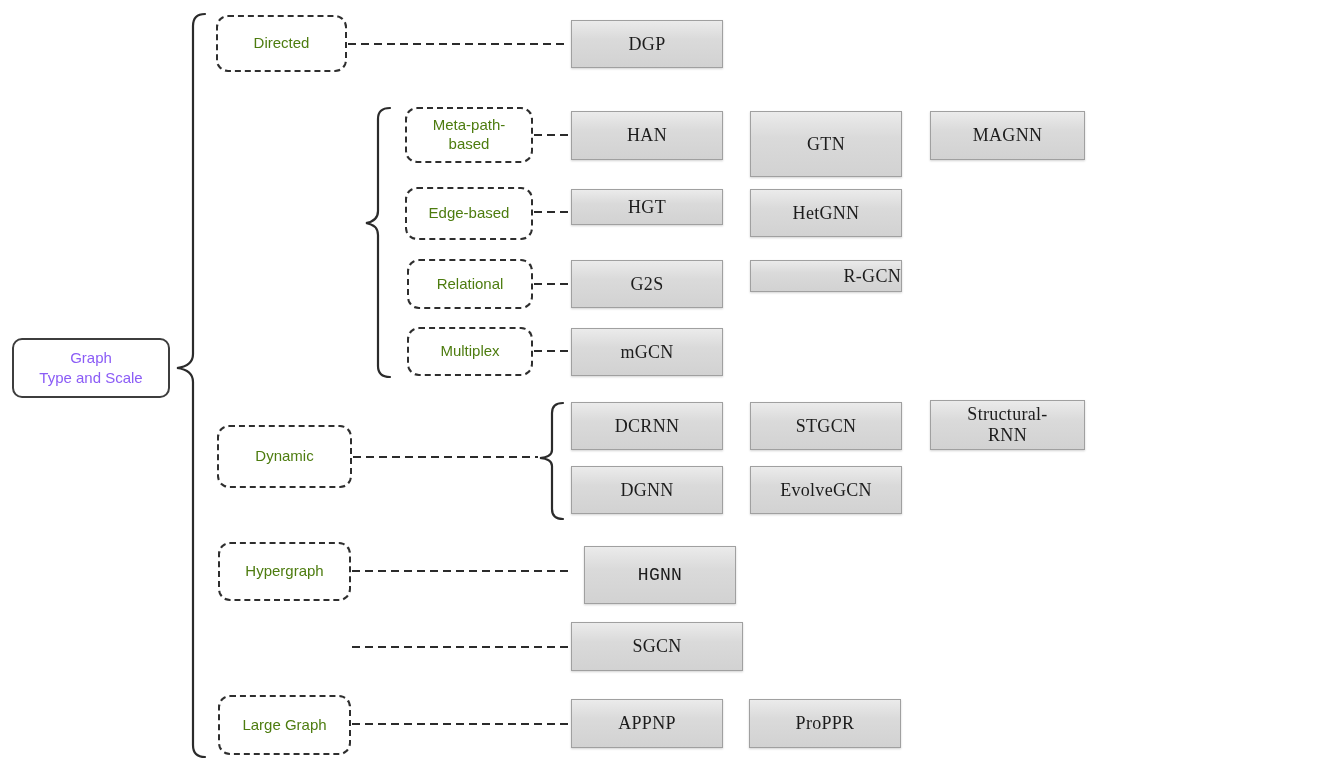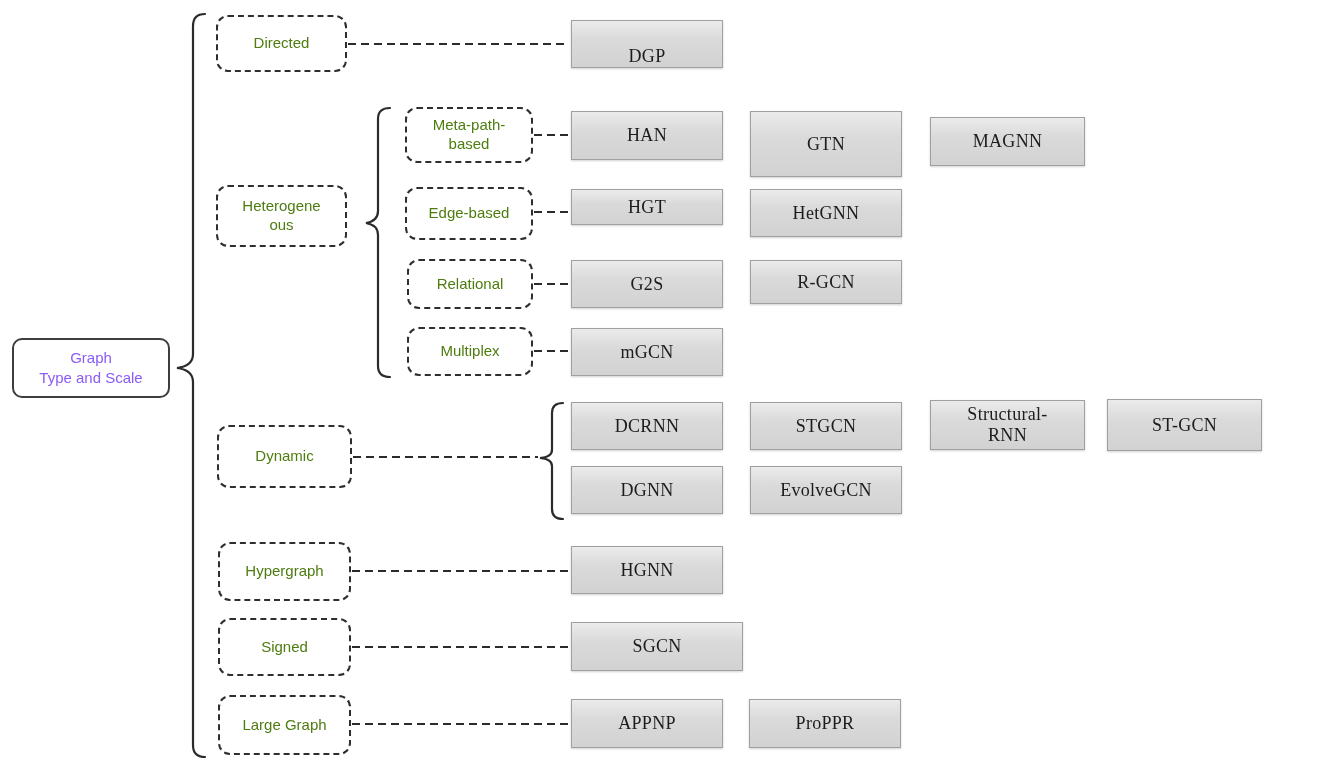--- a/index.html
+++ b/index.html
@@ -78,104 +78,94 @@
   </svg>
 
   <div class="node rootbox" style="left:12px; top:338px; width:158px; height:60px;">
     <span class="lbl">Graph
 Type and Scale</span>
   </div>
 
   <div class="node dbox" style="left:216px; top:15px; width:131px; height:57px;">
     <span class="lbl">Directed</span>
   </div>
-  <div class="node dbox" style="left:216px; top:185px; width:131px; height:62px;">
-    <span class="lbl">Heterogene
-ous</span>
-  </div>
   <div class="node dbox" style="left:217px; top:425px; width:135px; height:63px;">
     <span class="lbl">Dynamic</span>
   </div>
   <div class="node dbox" style="left:218px; top:542px; width:133px; height:59px;">
     <span class="lbl">Hypergraph</span>
-  </div>
-  <div class="node dbox" style="left:218px; top:618px; width:133px; height:58px;">
-    <span class="lbl">Signed</span>
   </div>
   <div class="node dbox" style="left:218px; top:695px; width:133px; height:60px;">
     <span class="lbl">Large Graph</span>
   </div>
 
   <div class="node dbox" style="left:405px; top:107px; width:128px; height:56px;">
     <span class="lbl">Meta-path-
 based</span>
   </div>
   <div class="node dbox" style="left:405px; top:187px; width:128px; height:53px;">
     <span class="lbl">Edge-based</span>
   </div>
   <div class="node dbox" style="left:407px; top:259px; width:126px; height:50px;">
     <span class="lbl">Relational</span>
   </div>
   <div class="node dbox" style="left:407px; top:327px; width:126px; height:49px;">
     <span class="lbl">Multiplex</span>
   </div>
 
-  <div class="node mbox" style="left:571px; top:20px; width:152px; height:48px;align-items:flex-end;">
+  <div class="node mbox" style="left:571px; top:20px; width:152px; height:48px;">
     <span class="lbl">DGP</span>
   </div>
 
   <div class="node mbox" style="left:571px; top:111px; width:152px; height:49px;">
     <span class="lbl">HAN</span>
   </div>
   <div class="node mbox" style="left:750px; top:111px; width:152px; height:66px;">
     <span class="lbl">GTN</span>
   </div>
-  <div class="node mbox" style="left:930px; top:111px; width:155px; height:49px;margin-top:6px;">
+  <div class="node mbox" style="left:930px; top:111px; width:155px; height:49px;">
     <span class="lbl">MAGNN</span>
   </div>
 
   <div class="node mbox" style="left:571px; top:189px; width:152px; height:36px;">
     <span class="lbl">HGT</span>
   </div>
   <div class="node mbox" style="left:750px; top:189px; width:152px; height:48px;">
     <span class="lbl">HetGNN</span>
   </div>
 
   <div class="node mbox" style="left:571px; top:260px; width:152px; height:48px;">
     <span class="lbl">G2S</span>
   </div>
-  <div class="node mbox" style="left:750px; top:260px; width:152px; height:44px;">
+  <div class="node mbox" style="left:750px; top:260px; width:152px; height:32px;justify-content:flex-end;">
     <span class="lbl">R-GCN</span>
   </div>
 
   <div class="node mbox" style="left:571px; top:328px; width:152px; height:48px;">
     <span class="lbl">mGCN</span>
   </div>
 
   <div class="node mbox" style="left:571px; top:402px; width:152px; height:48px;">
     <span class="lbl">DCRNN</span>
   </div>
   <div class="node mbox" style="left:750px; top:402px; width:152px; height:48px;">
     <span class="lbl">STGCN</span>
   </div>
   <div class="node mbox" style="left:930px; top:400px; width:155px; height:50px;">
     <span class="lbl">Structural-
 RNN</span>
   </div>
-  <div class="node mbox" style="left:1107px; top:399px; width:155px; height:52px;">
-    <span class="lbl">ST-GCN</span>
-  </div>
   <div class="node mbox" style="left:571px; top:466px; width:152px; height:48px;">
     <span class="lbl">DGNN</span>
   </div>
   <div class="node mbox" style="left:750px; top:466px; width:152px; height:48px;">
     <span class="lbl">EvolveGCN</span>
   </div>
 
-  <div class="node mbox" style="left:571px; top:546px; width:152px; height:48px;">
+  <div class="node mbox" style="left:584px; top:546px; width:152px; height:58px;font-family:Liberation Mono, monospace;">
     <span class="lbl">HGNN</span>
   </div>
 
   <div class="node mbox" style="left:571px; top:622px; width:172px; height:49px;">
     <span class="lbl">SGCN</span>
   </div>
 
   <div class="node mbox" style="left:571px; top:699px; width:152px; height:49px;">
     <span class="lbl">APPNP</span>
   </div>

